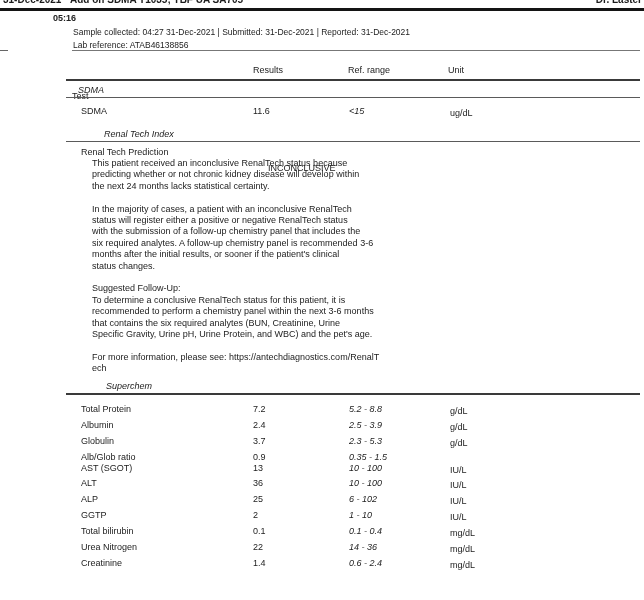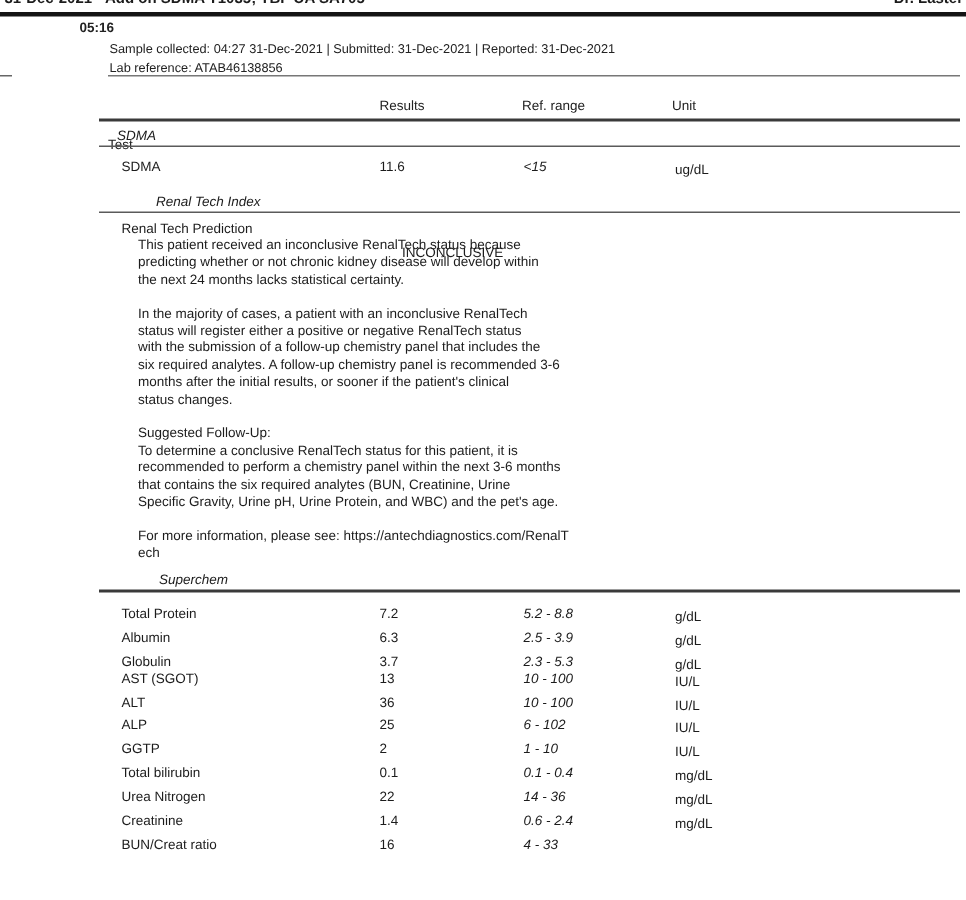--- a/index.html
+++ b/index.html
@@ -107,29 +107,35 @@
   <div class="rule" style="left:66px;top:393px;width:574px;height:1.5px;background:#3a3a3a;"></div>
   <div class="sc-rows">
       <div class="sc-row">
         <span class="cell col-test">Total Protein</span>
         <span class="cell col-result">7.2</span>
         <span class="cell col-range">5.2 - 8.8</span>
         <span class="cell col-unit cell-unit">g/dL</span>
       </div>
       <div class="sc-row">
         <span class="cell col-test">Albumin</span>
-        <span class="cell col-result">6.3</span>
+        <span class="cell col-result">2.4</span>
         <span class="cell col-range">2.5 - 3.9</span>
         <span class="cell col-unit cell-unit">g/dL</span>
       </div>
       <div class="sc-row">
         <span class="cell col-test">Globulin</span>
         <span class="cell col-result">3.7</span>
         <span class="cell col-range">2.3 - 5.3</span>
         <span class="cell col-unit cell-unit">g/dL</span>
+      </div>
+      <div class="sc-row">
+        <span class="cell col-test">Alb/Glob ratio</span>
+        <span class="cell col-result">0.9</span>
+        <span class="cell col-range">0.35 - 1.5</span>
+        <span class="cell col-unit cell-unit"></span>
       </div>
       <div class="sc-row tight">
         <span class="cell col-test">AST (SGOT)</span>
         <span class="cell col-result">13</span>
         <span class="cell col-range">10 - 100</span>
         <span class="cell col-unit cell-unit">IU/L</span>
       </div>
       <div class="sc-row">
         <span class="cell col-test">ALT</span>
         <span class="cell col-result">36</span>
@@ -159,21 +165,15 @@
         <span class="cell col-result">22</span>
         <span class="cell col-range">14 - 36</span>
         <span class="cell col-unit cell-unit">mg/dL</span>
       </div>
       <div class="sc-row">
         <span class="cell col-test">Creatinine</span>
         <span class="cell col-result">1.4</span>
         <span class="cell col-range">0.6 - 2.4</span>
         <span class="cell col-unit cell-unit">mg/dL</span>
       </div>
-      <div class="sc-row">
-        <span class="cell col-test">BUN/Creat ratio</span>
-        <span class="cell col-result">16</span>
-        <span class="cell col-range">4 - 33</span>
-        <span class="cell col-unit cell-unit"></span>
-      </div>
     </div>
 
 </div>
 
 </body></html>

